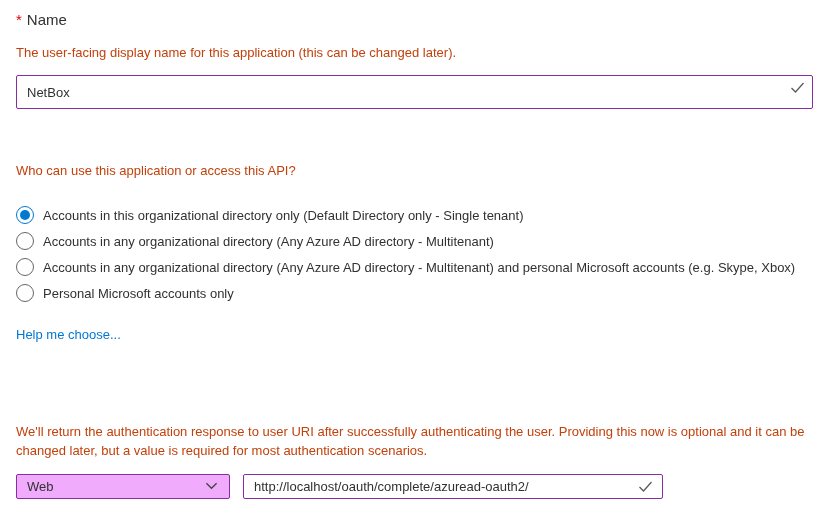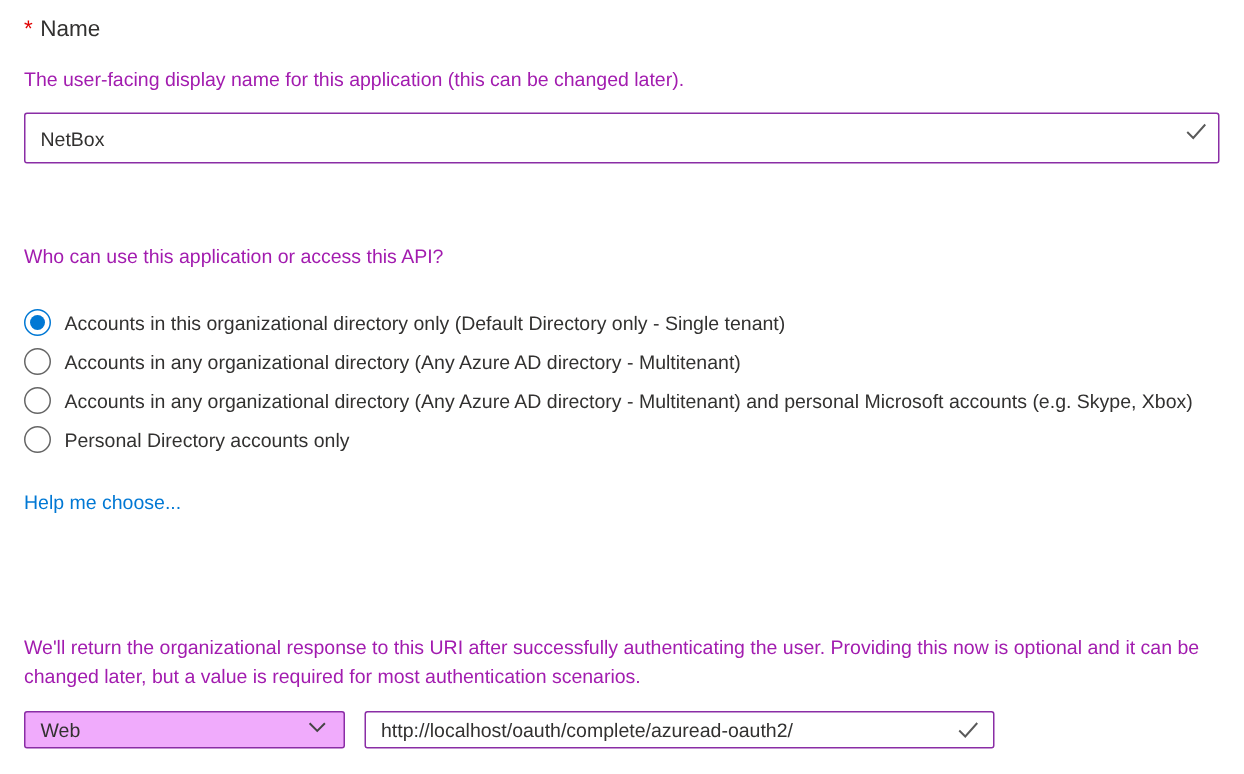--- a/index.html
+++ b/index.html
@@ -25,21 +25,21 @@
     white-space: nowrap;
   }
   .required-marker {
     color: #e00000;
     margin-right: 5px;
   }
   .body-text {
     position: absolute;
     left: 16px;
     font-size: 13px;
-    color: #a21caf;
+    color: #c2410c;
     line-height: 19px;
   }
   .text-input {
     position: absolute;
     box-sizing: border-box;
     border: 1px solid #8a2da5;
     border-radius: 2px;
     background: #fff;
     font-family: "Liberation Sans", "DejaVu Sans", sans-serif;
     font-size: 13px;
@@ -155,26 +155,26 @@
   <div class="radio-row" style="top: 231px;">
     <span class="radio-circle"></span>
     <span class="radio-label">Accounts in any organizational directory (Any Azure AD directory - Multitenant)</span>
   </div>
   <div class="radio-row" style="top: 257px;">
     <span class="radio-circle"></span>
     <span class="radio-label">Accounts in any organizational directory (Any Azure AD directory - Multitenant) and personal Microsoft accounts (e.g. Skype, Xbox)</span>
   </div>
   <div class="radio-row" style="top: 283px;">
     <span class="radio-circle"></span>
-    <span class="radio-label">Personal Directory accounts only</span>
+    <span class="radio-label">Personal Microsoft accounts only</span>
   </div>
 
   <a class="link" style="top: 327px;">Help me choose...</a>
 
-  <div class="body-text" style="top: 422px; width: 800px;">We'll return the organizational response to this URI after successfully authenticating the user. Providing this now is optional and it can be changed later, but a value is required for most authentication scenarios.</div>
+  <div class="body-text" style="top: 422px; width: 800px;">We'll return the authentication response to user URI after successfully authenticating the user. Providing this now is optional and it can be changed later, but a value is required for most authentication scenarios.</div>
 
   <div class="select-box">
     <span class="select-value">Web</span>
     <span class="chevron-icon">
       <svg width="15" height="13" viewBox="0 0 16 14">
           <path d="M2.5 4.5 L8 10 L13.5 4.5" fill="none" stroke="#444444" stroke-width="1.4"></path>
         </svg>
     </span>
   </div>
   <input id="uri-input" class="text-input" type="text" value="http://localhost/oauth/complete/azuread-oauth2/" style="">

